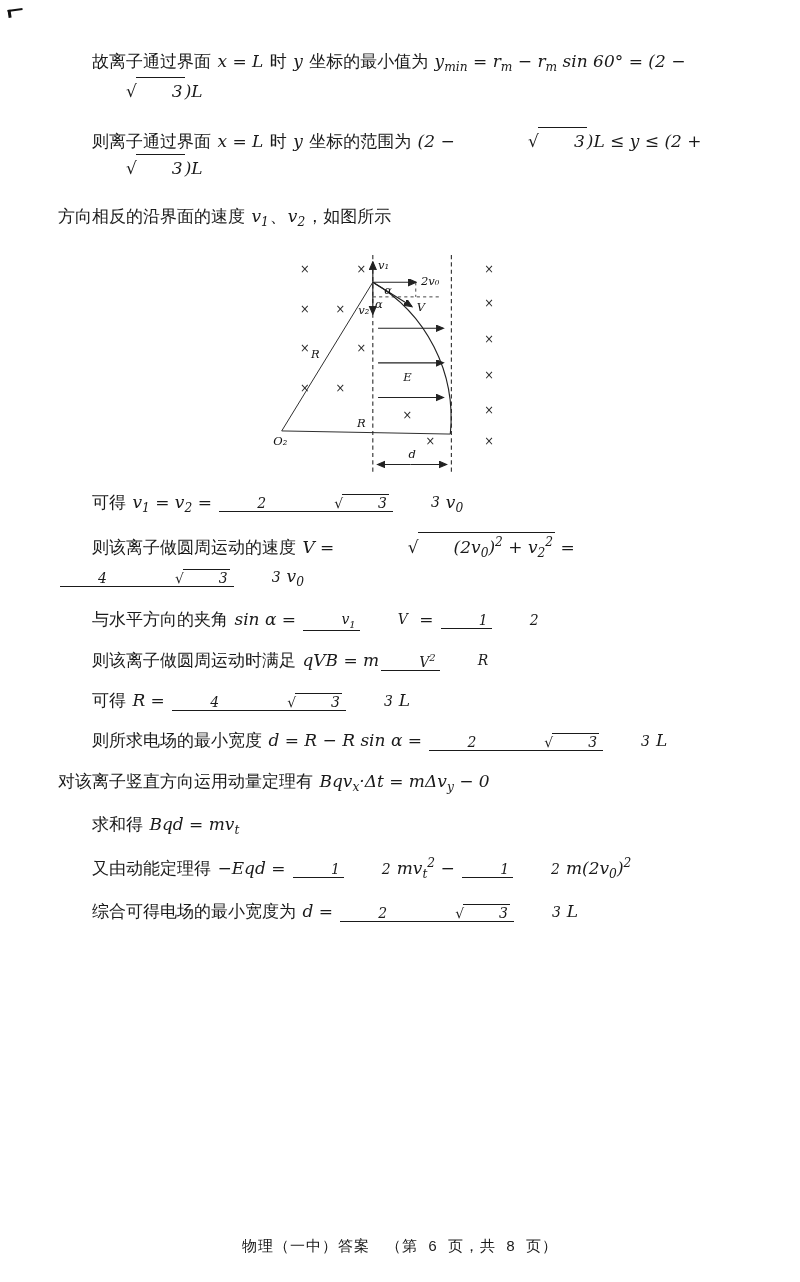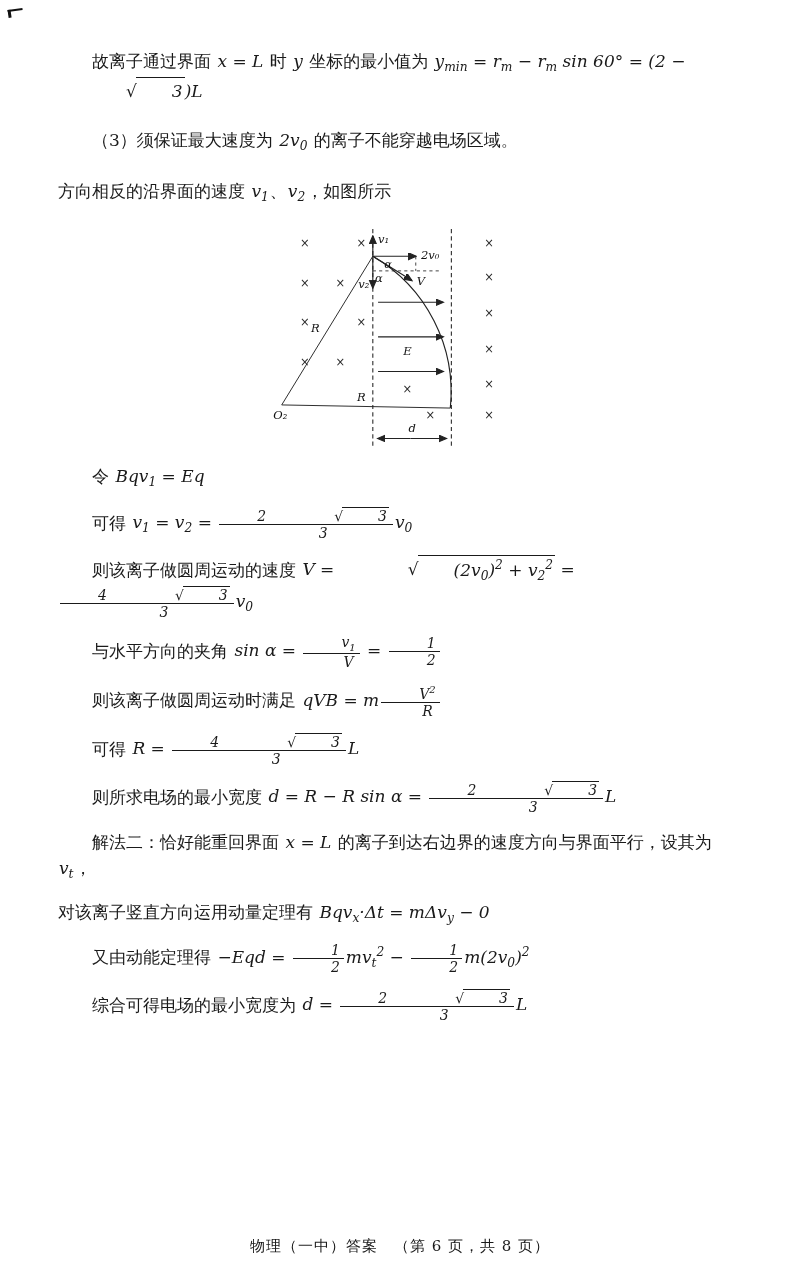--- a/index.html
+++ b/index.html
@@ -14,46 +14,46 @@
   .artifact {
     position: absolute; left: 8px; top: 9px; width: 15px; height: 8px;
     border-left: 3px solid #111; border-top: 2px solid #111; transform: rotate(-8deg);
   }
   p.line { font-size: 17px; line-height: 1.55; margin-bottom: 22px; }
   #lines-bottom p.line { margin-bottom: 14px; }
   p.line.indent { text-indent: 2em; }
   .m { font-style: italic; padding: 0 1px; }
   sub, sup { font-size: 0.72em; font-style: inherit; }
   .frac {
-    display: inline-flex; flex-direction: column; text-align: center;
+    display: inline-flex; text-align: center;
     vertical-align: middle; margin: 0 2px; font-size: 0.82em; line-height: 1.15;
   }
   .fn { display: block; border-bottom: 1px solid #1a1a1a; padding: 0 4px; }
   .fd { display: block; padding: 0 4px; }
   .sqrt { display: inline-block; white-space: nowrap; }
   .rad { display: inline-block; font-style: normal; }
   .vin { display: inline-block; border-top: 1.2px solid #1a1a1a; padding: 0 2px; margin-left: -1px; }
   .diagram-wrap { display: flex; justify-content: center; margin: 4px 0 12px; }
   .dlb { font-family: "DejaVu Serif", serif; font-style: italic; font-size: 11px; fill: #111; }
   .dcross { font-family: "DejaVu Sans", sans-serif; font-size: 11px; fill: #2a2a2a; text-anchor: middle; }
   .footer {
     position: absolute; bottom: 26px; left: 0; width: 100%;
-    text-align: center; font-size: 15px; color: #1a1a1a; letter-spacing: 1px;
+    text-align: center; font-size: 15px; color: #1a1a1a; letter-spacing: 1px; font-family: Liberation Mono, monospace;
   }
   svg line, svg path { stroke: #222; }
 </style>
 </head>
 <body>
 
 <div class="page">
   <div class="artifact"></div>
 
   <div id="lines-top">
       <p class="line indent">故离子通过界面 <span class="m">x = L</span> 时 <span class="m">y</span> 坐标的最小值为 <span class="m">y<sub>min</sub> = r<sub>m</sub> − r<sub>m</sub> sin 60° = (2 − <span class="sqrt"><span class="rad">√</span><span class="vin">3</span></span>)L</span></p>
-      <p class="line indent">（3）须保证最大速度为 <span class="m">2v<sub>0</sub></span> 的离子不能穿越电场区域。</p>
+      <p class="line indent">则离子通过界面 <span class="m">x = L</span> 时 <span class="m">y</span> 坐标的范围为 <span class="m">(2 − <span class="sqrt"><span class="rad">√</span><span class="vin">3</span></span>)L ≤ y ≤ (2 + <span class="sqrt"><span class="rad">√</span><span class="vin">3</span></span>)L</span></p>
       <p class="line">方向相反的沿界面的速度 <span class="m">v<sub>1</sub></span>、<span class="m">v<sub>2</sub></span>，如图所示</p>
     </div>
 
   <div class="diagram-wrap">
     <svg width="252" height="222" viewBox="0 0 240 212" xmlns="http://www.w3.org/2000/svg">
       <defs>
         <marker id="ar" markerWidth="8" markerHeight="8" refX="6.5" refY="3" orient="auto">
           <path d="M0,0 L7,3 L0,6 Z" fill="#222" stroke="none"></path>
         </marker>
       </defs>
@@ -111,21 +111,20 @@
           <text x="124" y="120" class="dlb">E</text>
           <text x="36" y="98" class="dlb">R</text>
           <text x="80" y="164" class="dlb">R</text>
           <text x="0" y="181" class="dlb">O₂</text>
           <text x="129" y="194" class="dlb">d</text>
         </g>
     </svg>
   </div>
 
   <div id="lines-bottom">
-      <p class="line indent">令 <span class="m">Bqv<sub>1</sub> = Eq</span></p>
       <p class="line indent">可得 <span class="m">v<sub>1</sub> = v<sub>2</sub> = <span class="frac">
             <span class="fn">2<span class="sqrt"><span class="rad">√</span><span class="vin">3</span></span></span>
             <span class="fd">3</span>
           </span>v<sub>0</sub></span></p>
       <p class="line indent">则该离子做圆周运动的速度 <span class="m">V = <span class="sqrt"><span class="rad">√</span><span class="vin">(2v<sub>0</sub>)<sup>2</sup> + v<sub>2</sub><sup>2</sup></span></span> = <span class="frac">
             <span class="fn">4<span class="sqrt"><span class="rad">√</span><span class="vin">3</span></span></span>
             <span class="fd">3</span>
           </span>v<sub>0</sub></span></p>
       <p class="line indent">与水平方向的夹角 <span class="m">sin α = <span class="frac">
             <span class="fn">v<sub>1</sub></span>
@@ -139,22 +138,22 @@
             <span class="fd">R</span>
           </span></span></p>
       <p class="line indent">可得 <span class="m">R = <span class="frac">
             <span class="fn">4<span class="sqrt"><span class="rad">√</span><span class="vin">3</span></span></span>
             <span class="fd">3</span>
           </span>L</span></p>
       <p class="line indent">则所求电场的最小宽度 <span class="m">d = R − R sin α = <span class="frac">
             <span class="fn">2<span class="sqrt"><span class="rad">√</span><span class="vin">3</span></span></span>
             <span class="fd">3</span>
           </span>L</span></p>
-      <p class="line indent">解法二：恰好能重回界面 <span class="m">x = L</span> 的离子到达右边界的速度方向与界面平行，设其为 <span class="m">v<sub>t</sub></span>，</p>
       <p class="line">对该离子竖直方向运用动量定理有 <span class="m">Bqv<sub>x</sub>·Δt = mΔv<sub>y</sub> − 0</span></p>
+      <p class="line indent">求和得 <span class="m">Bqd = mv<sub>t</sub></span></p>
       <p class="line indent">又由动能定理得 <span class="m">−Eqd = <span class="frac">
             <span class="fn">1</span>
             <span class="fd">2</span>
           </span>mv<sub>t</sub><sup>2</sup> − <span class="frac">
             <span class="fn">1</span>
             <span class="fd">2</span>
           </span>m(2v<sub>0</sub>)<sup>2</sup></span></p>
       <p class="line indent">综合可得电场的最小宽度为 <span class="m">d = <span class="frac">
             <span class="fn">2<span class="sqrt"><span class="rad">√</span><span class="vin">3</span></span></span>
             <span class="fd">3</span>

